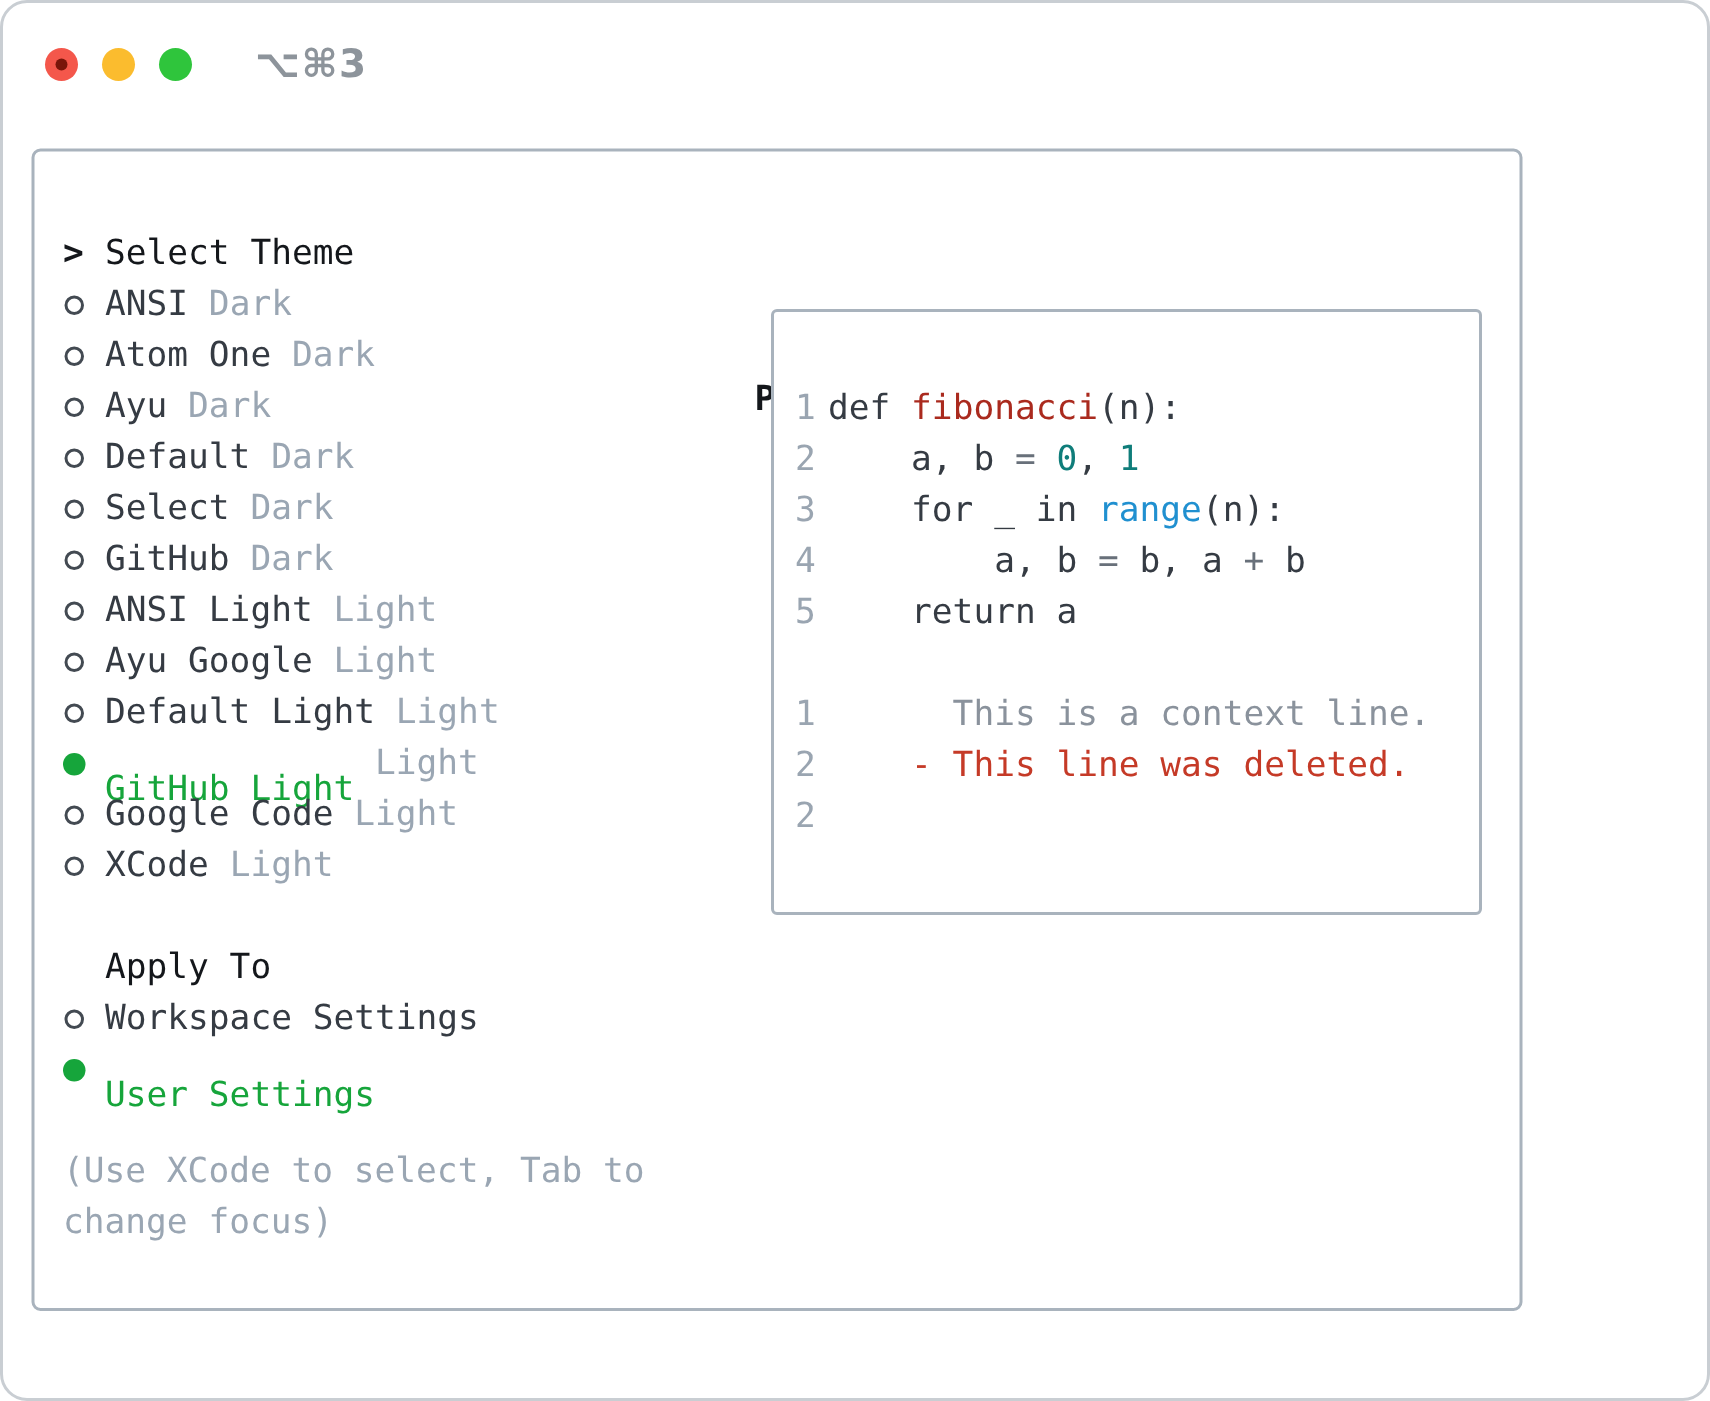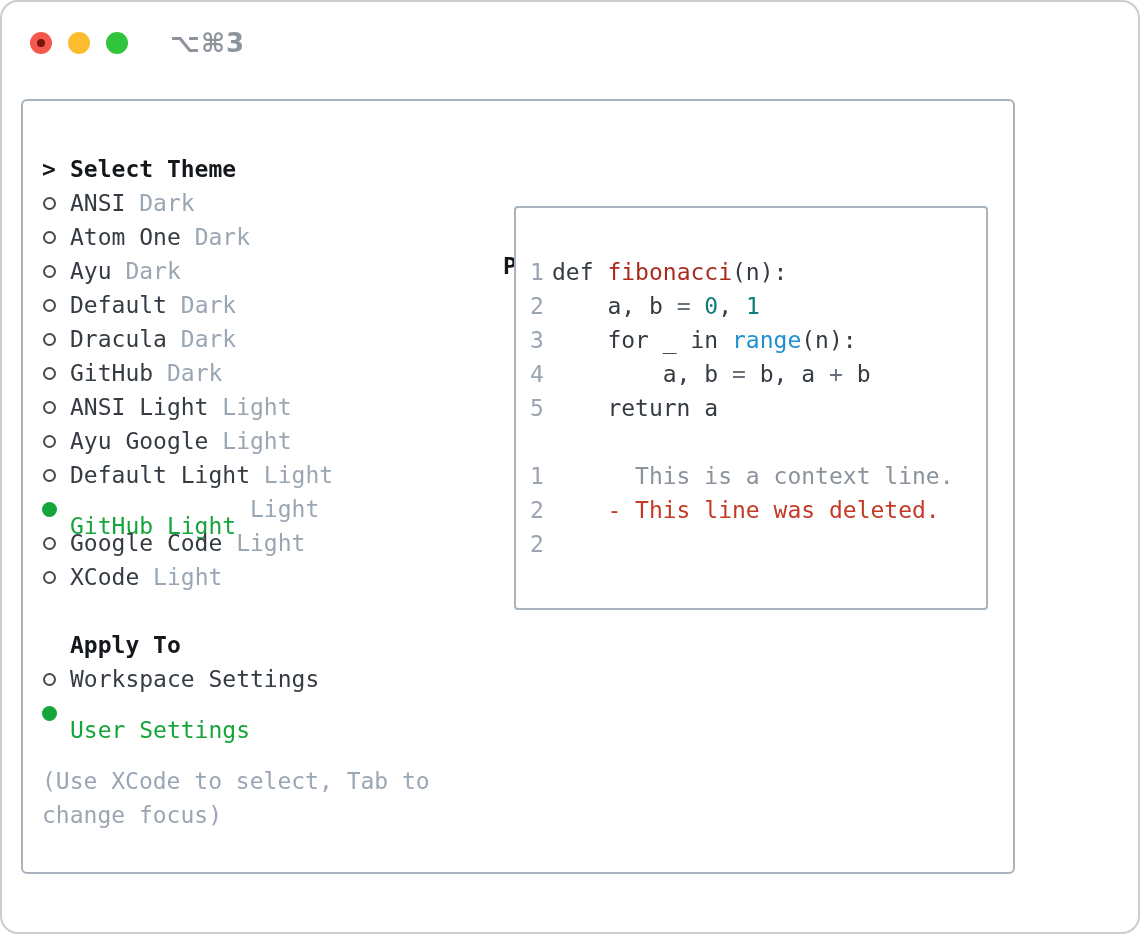--- a/index.html
+++ b/index.html
@@ -50,21 +50,21 @@
     background: #fff;
   }
   .col-left { position: absolute; left: 19px; top: 51px; }
   .row {
     height: 34px; display: flex; align-items: center;
     font-size: 23px; white-space: pre;
     color: var(--text-dark, #353b43);
   }
   .gutter { width: 28px; display: flex; align-items: center; flex: none; }
   .prompt { font-weight: bold; color: var(--text-black, #14171b); }
-  .header-text { font-weight: bold; color: var(--text-black, #14171b); }
+  .header-text { font-weight: normal; color: var(--text-black, #14171b); }
   .bullet {
     width: 13px; height: 13px; border-radius: 50%;
     border: 2px solid #434a52; margin-left: 1px; display: block;
   }
   .bullet.on {
     width: 15px; height: 15px; border: none; margin-left: 0;
     background: var(--select-green, #16a53b);
   }
   .item-name { color: var(--text-dark, #353b43); }
   .item-name.sel { color: var(--select-green, #16a53b); margin-top: 34px; }
@@ -122,21 +122,21 @@
     <div class="col-left">
       <div class="row">
         <span class="gutter"><span class="prompt">&gt;</span></span><span class="header-text">Select Theme</span>
       </div>
 
       <div id="theme-list">
           <div class="row"><span class="gutter"><span class="bullet"></span></span><span class="item-name">ANSI</span><span class="variant"> Dark</span></div>
           <div class="row"><span class="gutter"><span class="bullet"></span></span><span class="item-name">Atom One</span><span class="variant"> Dark</span></div>
           <div class="row"><span class="gutter"><span class="bullet"></span></span><span class="item-name">Ayu</span><span class="variant"> Dark</span></div>
           <div class="row"><span class="gutter"><span class="bullet"></span></span><span class="item-name">Default</span><span class="variant"> Dark</span></div>
-          <div class="row"><span class="gutter"><span class="bullet"></span></span><span class="item-name">Dracula</span><span class="variant"> Dark</span></div>
+          <div class="row"><span class="gutter"><span class="bullet"></span></span><span class="item-name">Select</span><span class="variant"> Dark</span></div>
           <div class="row"><span class="gutter"><span class="bullet"></span></span><span class="item-name">GitHub</span><span class="variant"> Dark</span></div>
           <div class="row"><span class="gutter"><span class="bullet"></span></span><span class="item-name">ANSI Light</span><span class="variant"> Light</span></div>
           <div class="row"><span class="gutter"><span class="bullet"></span></span><span class="item-name">Ayu Google</span><span class="variant"> Light</span></div>
           <div class="row"><span class="gutter"><span class="bullet"></span></span><span class="item-name">Default Light</span><span class="variant"> Light</span></div>
           <div class="row"><span class="gutter"><span class="bullet on"></span></span><span class="item-name sel">GitHub Light</span><span class="variant"> Light</span></div>
           <div class="row"><span class="gutter"><span class="bullet"></span></span><span class="item-name">Google Code</span><span class="variant"> Light</span></div>
           <div class="row"><span class="gutter"><span class="bullet"></span></span><span class="item-name">XCode</span><span class="variant"> Light</span></div>
         </div>
 
       <div class="row"></div>

